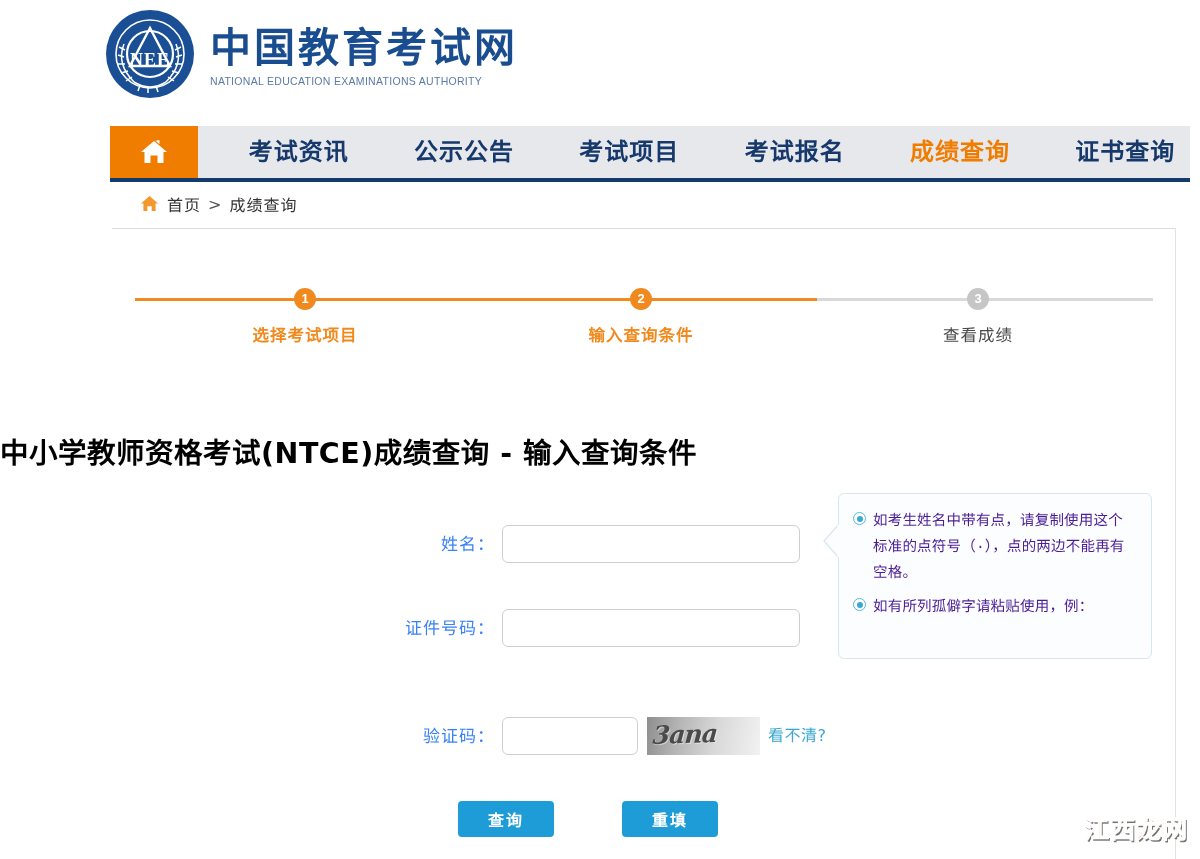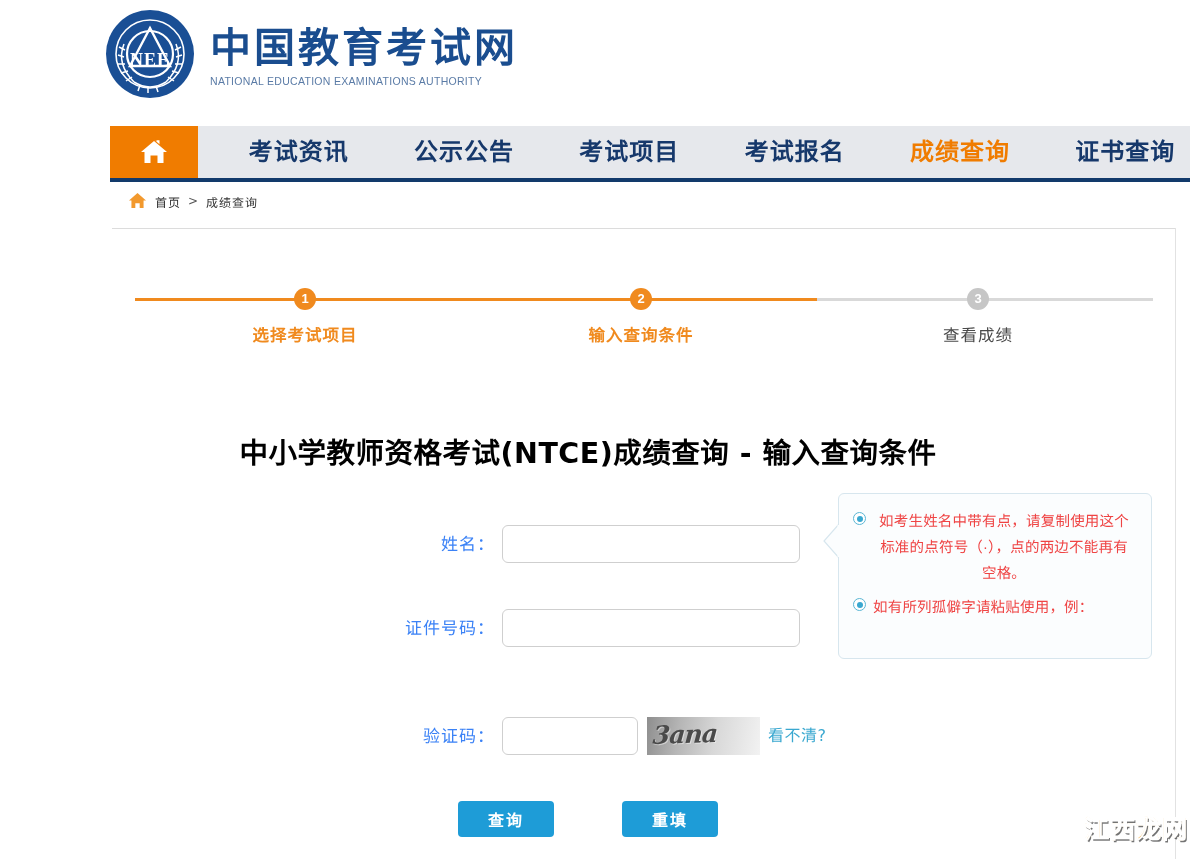--- a/index.html
+++ b/index.html
@@ -43,24 +43,24 @@
   .nav-item {
     flex:1; text-align:center;
     font-family:"DejaVu Sans","Liberation Sans",sans-serif;
     font-size:24px; font-weight:700; color:#16386b; letter-spacing:1px;
     cursor:pointer; user-select:none; line-height:52px;padding-left:36px;
   }
   .nav-item.active { color:#f07c00; }
 
   
   .breadcrumb {
-    position:absolute; left:128px; top:192px;
+    position:absolute; left:140px; top:192px;
     display:flex; align-items:center;
     font-family:"DejaVu Sans","Liberation Sans",sans-serif;
-    font-size:12px; color:#333; letter-spacing:1px;
+    font-size:16px; color:#333; letter-spacing:1px;
   }
   .bc-home-icon { width:19px; height:18px; margin-right:8px; flex:none; }
   .bc-link { color:#333; text-decoration:none; cursor:pointer; }
   .bc-sep { margin:0 7px; color:#555; }
   .bc-current { color:#333; }
 
   .hr-top { position:absolute; left:112px; top:228px; width:1064px; height:1px; background:#dcdcdc; }
   .v-divider { position:absolute; left:1175px; top:228px; width:1px; height:631px; background:#e2e2e2; }
 
   
@@ -85,21 +85,21 @@
   .step-label {
     margin-top:12px;
     font-family:"DejaVu Sans","Liberation Sans",sans-serif;
     font-size:16.5px; font-weight:700; color:#f08a1e; letter-spacing:1px;
     white-space:nowrap;
   }
   .step.inactive .step-label { color:#4a4a4a; font-weight:400; }
 
   
   .page-title {
-    position:absolute; left:0; top:430px; width:1176px; text-align:center;
+    position:absolute; left:0; top:430px; width:1176px; 
     font-family:"DejaVu Sans","Liberation Sans",sans-serif;
     font-size:28.5px; font-weight:700; color:#000; letter-spacing:0.5px;
   }
 
   
   .form { position:absolute; left:0; top:525px; width:1176px; }
   .form-row { position:relative; height:62px; }
   .f-label {
     position:absolute; left:330px; width:165px; text-align:right;
     font-family:"DejaVu Sans","Liberation Sans",sans-serif;
@@ -144,22 +144,22 @@
   .tip-bullet {
     width:13px; height:13px; border-radius:50%;
     border:1.5px solid #5ab6d4; background:#fff;
     margin:4px 7px 0 0; flex:none; position:relative;
   }
   .tip-bullet::after {
     content:""; position:absolute; left:2.5px; top:2.5px;
     width:6px; height:6px; border-radius:50%; background:#3aa8d0;
   }
   .tip-text {
-    font-family:Liberation Sans, sans-serif;
-    font-size:14.5px; color:#ef4444; line-height:26px; letter-spacing:0.2px;text-align:center;
+    font-family:Liberation Mono, monospace;
+    font-size:14.5px; color:#4c1d95; line-height:26px; letter-spacing:0.2px;
   }
   .tip-rare {
     font-family:"DejaVu Sans","Liberation Sans",sans-serif;
     font-size:14.5px; color:#555; line-height:26px;
     padding-left:20px; letter-spacing:1px;
   }
 
   
   .btn-row {
     position:absolute; left:0; top:801px; width:1176px;

